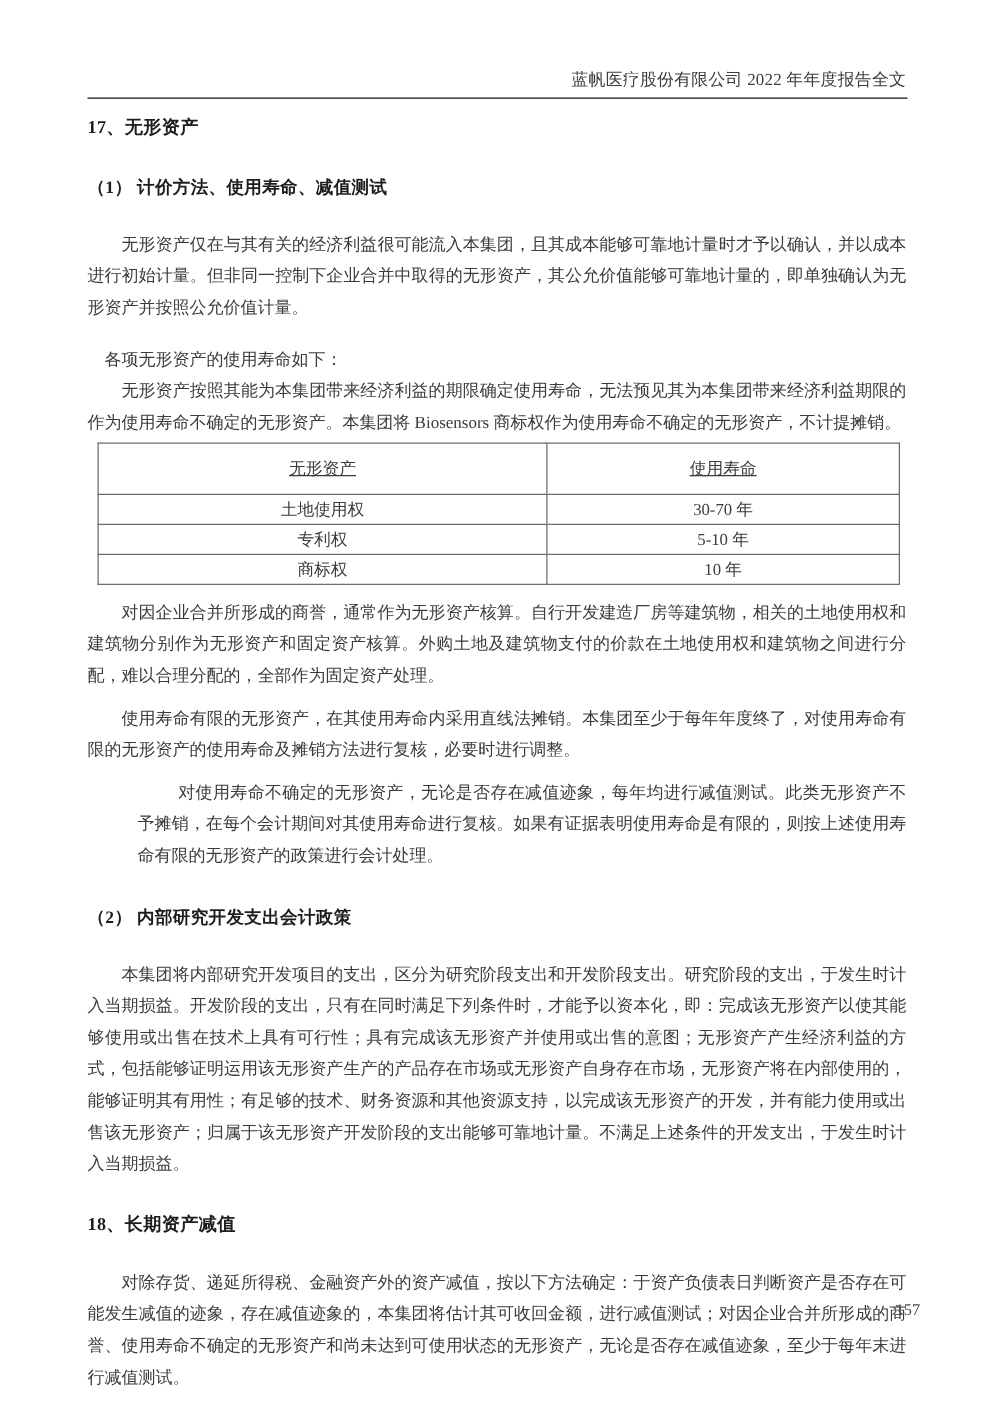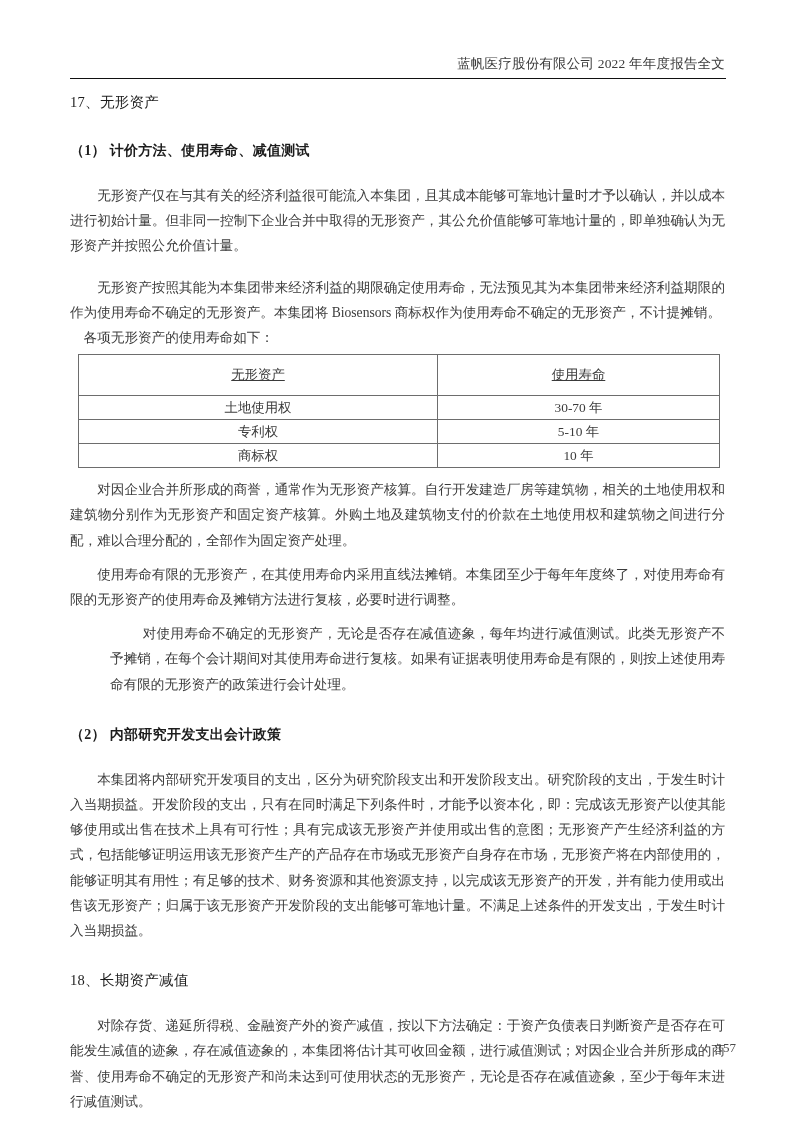--- a/index.html
+++ b/index.html
@@ -45,21 +45,21 @@
   
   .content {
     position: absolute;
     left: 70px;
     top: 92px;
     width: 655px;
   }
 
   h2.section-heading {
     font-size: 14.5px;
-    font-weight: normal;
+    font-weight: bold;
     margin: 0;
     padding: 0;
     line-height: 21px;
     color: #1d1d1d;
     letter-spacing: 0.3px;
   }
   h3.sub-heading {
     font-size: 14px;
     font-weight: bold;
     margin: 0;
@@ -145,23 +145,23 @@
     <div class="gap-xl"></div>
 
     <h3 class="sub-heading">（1） 计价方法、使用寿命、减值测试</h3>
 
     <div class="gap-lg"></div>
 
     <p class="body-text">无形资产仅在与其有关的经济利益很可能流入本集团，且其成本能够可靠地计量时才予以确认，并以成本进行初始计量。但非同一控制下企业合并中取得的无形资产，其公允价值能够可靠地计量的，即单独确认为无形资产并按照公允价值计量。</p>
 
     <div class="gap-md"></div>
 
+    <p class="body-text indent-1">各项无形资产的使用寿命如下：</p>
+
     <p class="body-text">无形资产按照其能为本集团带来经济利益的期限确定使用寿命，无法预见其为本集团带来经济利益期限的作为使用寿命不确定的无形资产。本集团将 Biosensors 商标权作为使用寿命不确定的无形资产，不计提摊销。</p>
-
-    <p class="body-text indent-1">各项无形资产的使用寿命如下：</p>
 
     <table class="life-table">
       <colgroup>
           <col class="c1">
           <col class="c2">
         </colgroup>
       <thead>
         <tr>
           <th>无形资产</th>
           <th>使用寿命</th>

